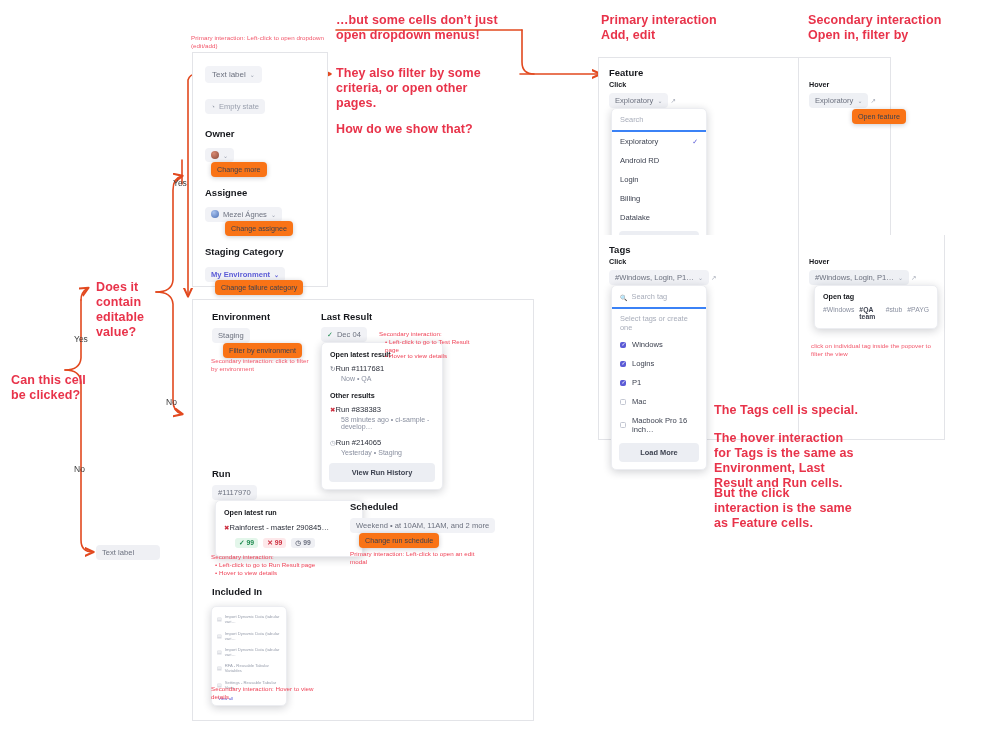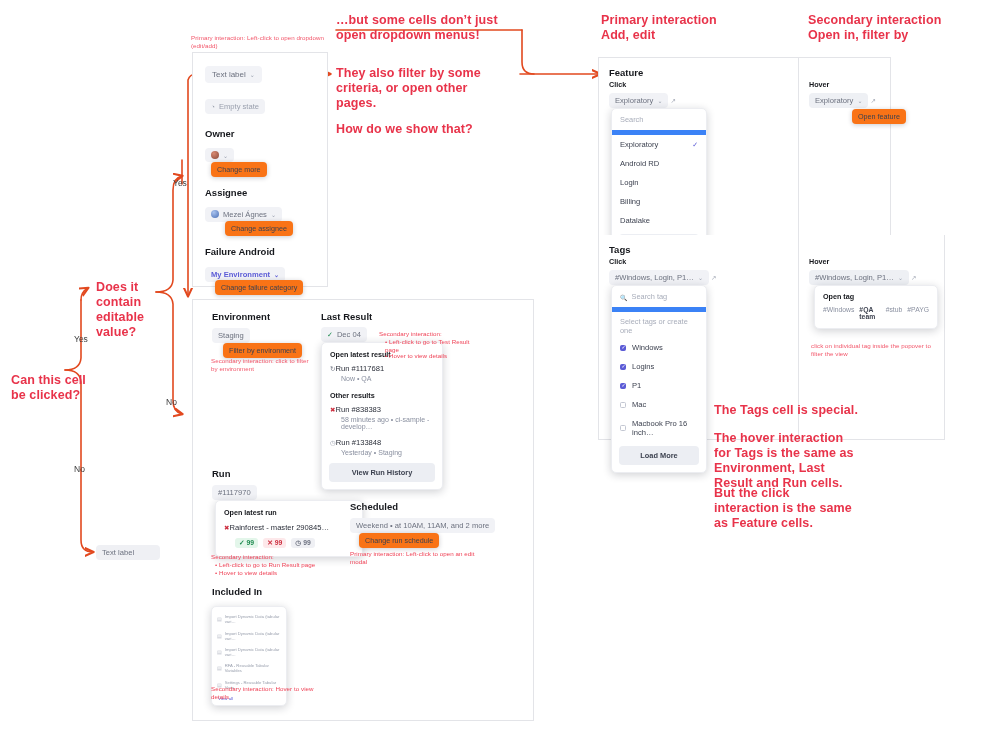--- a/index.html
+++ b/index.html
@@ -49,21 +49,21 @@
   }
 
   .popover {
     background: #ffffff; border-radius: 5px;
     box-shadow: 0 2px 9px rgba(20,25,40,.20);
     border: 1px solid #ecedf1;
   }
 
   .dd-search {
     padding: 6px 8px; font-size: 7.4px; color: #a8adba;
-    border-bottom: 5px solid #3b82f6; display: flex; align-items: flex-end; gap: 4px;
+    border-bottom: 2px solid #3b82f6; display: flex; align-items: flex-end; gap: 4px;
   }
   .dd-item {
     padding: 5px 8px; font-size: 7.6px; color: #3d4250;
     display: flex; align-items: center; justify-content: space-between;
   }
   .dd-item .tick { color: #5b5bd6; font-size: 7px; }
   .dd-cb {
     width: 6px; height: 6px; border-radius: 1.5px; border: 1px solid #c3c7d2;
     display: inline-block; flex: 0 0 auto; background: #fff;
   }
@@ -161,21 +161,21 @@
       <div class="sec-title" style="margin-top:24px;">Assignee</div>
       <div style="position:relative; margin-top:6px;">
         <div class="pill">
           <span class="avatar blue"></span>
           <span>Mezei Ágnes</span>
           <span class="chev">⌄</span>
         </div>
         <div class="tooltip abs" style="left:20px; top:17px;">Change assignee</div>
       </div>
 
-      <div class="sec-title" style="margin-top:24px;">Failure Android</div>
+      <div class="sec-title" style="margin-top:24px;">Staging Category</div>
       <div style="position:relative; margin-top:6px;">
         <div class="pill indigo">
           <span>My Environment</span>
           <span class="chev" style="color:#5b5bd6;">⌄</span>
         </div>
         <div class="tooltip abs" style="left:10px; top:17px;">Change failure category</div>
       </div>
     </div>
   </div>
 
@@ -221,21 +221,21 @@
         <div class="sub-title" style="margin-top:9px;">Other results</div>
 
         <div class="rowline" style="margin-top:5px;">
           <span style="color:#cc2e3f; font-size:6.5px;">✖</span>
           <span>Run #838383</span>
         </div>
         <div class="kv" style="margin-left:11px; margin-top:2px;">58 minutes ago • ci-sample - develop…</div>
 
         <div class="rowline" style="margin-top:8px;">
           <span style="color:#9aa0ae; font-size:6.5px;">◷</span>
-          <span>Run #133848</span>
+          <span>Run #214065</span>
         </div>
         <div class="kv" style="margin-left:11px; margin-top:2px;">Yesterday • Staging</div>
       </div>
       <div class="dd-load" style="margin-top:7px;">View Run History</div>
     </div>
 
     <div class="abs anno-small redder" style="left:186px; top:30px; width:105px;">Secondary interaction:</div>
     <div class="abs anno-small redder" style="left:192px; top:38px; width:100px;">• <span>Left-click to go to Test Result page</span></div>
     <div class="abs anno-small redder" style="left:192px; top:52px; width:100px;">• <span>Hover to view details</span></div>
 

